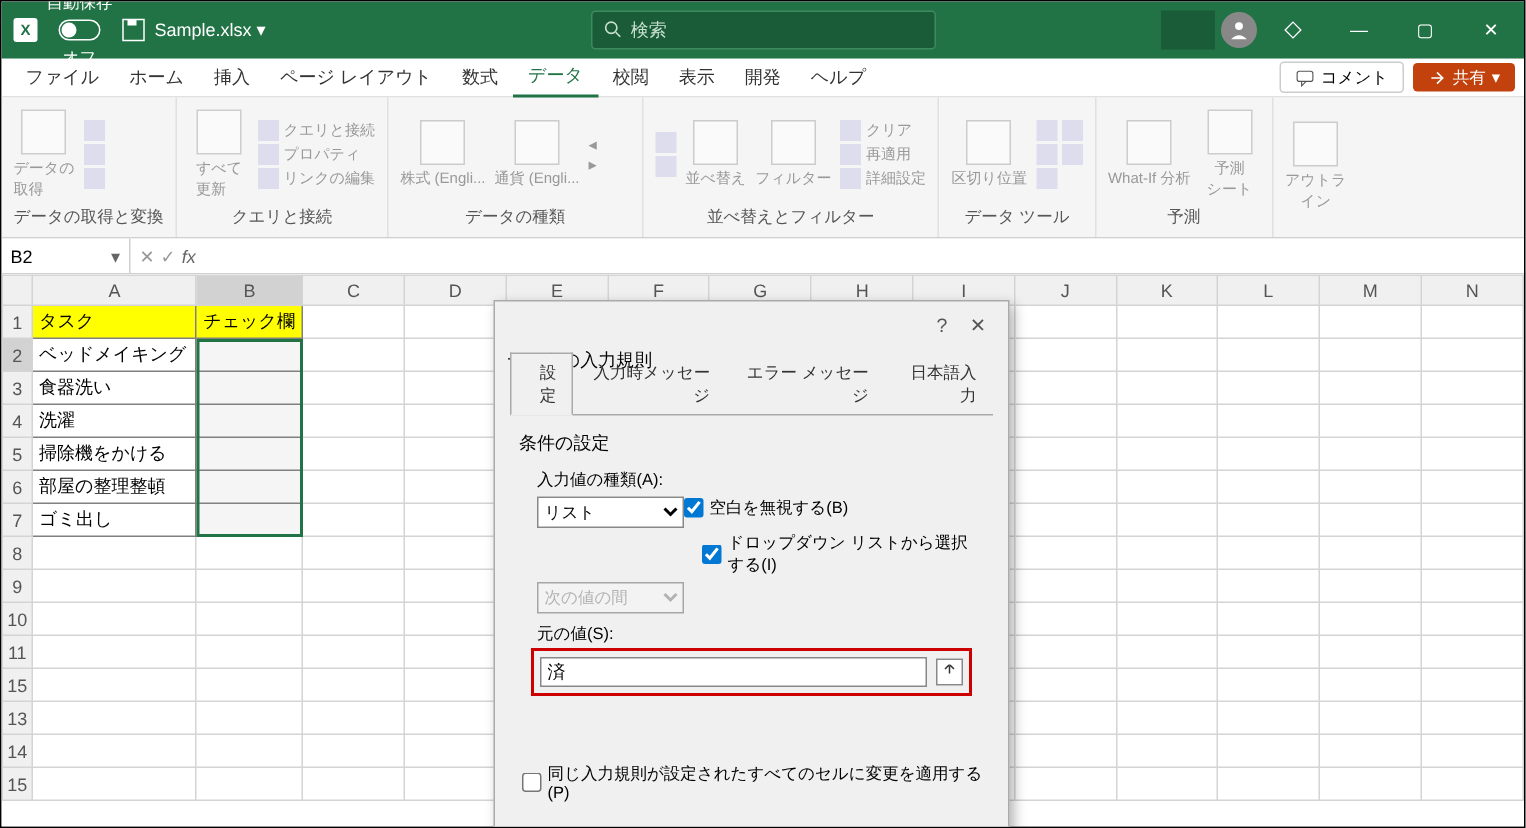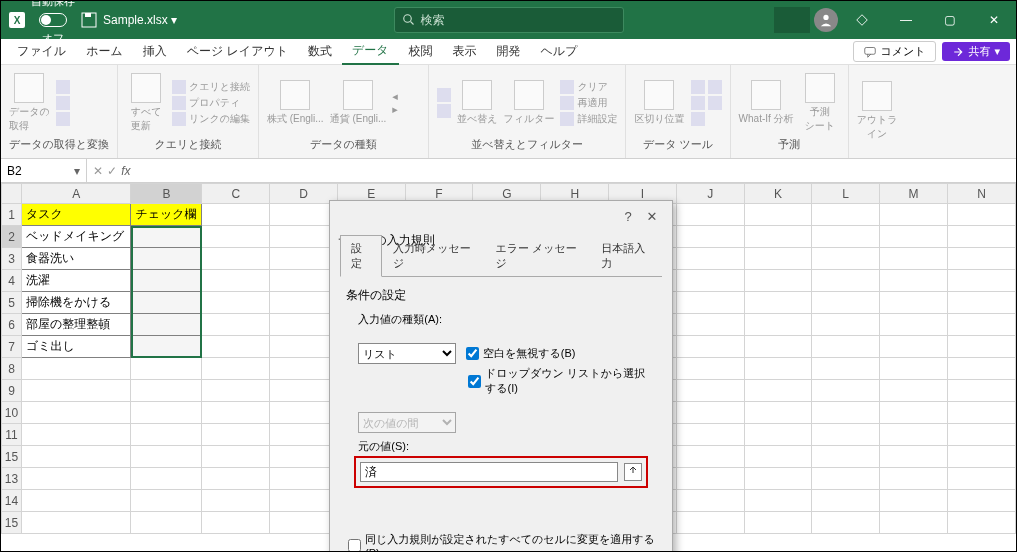--- a/index.html
+++ b/index.html
@@ -19,21 +19,21 @@
 .titlebar .right .user { width: 24px; height: 24px; background: #888; border-radius: 50%; display:flex;align-items:center;justify-content:center; }
 .titlebar .right .btn { width: 40px; height: 36px; display: flex; align-items: center; justify-content: center; color: #fff; }
 .titlebar .right .btn svg { width: 14px; height: 14px; }
 
 
 .menutabs { height: 26px; background: #fff; display: flex; align-items: center; font-size: 12px; padding: 0 6px; border-bottom: 1px solid #e0e0e0; }
 .menutabs .tab { padding: 4px 10px; cursor: pointer; color: #333; }
 .menutabs .tab.active { color: #217346; border-bottom: 2px solid #217346; font-weight: 400; }
 .menutabs .spacer { flex: 1; }
 .menutabs .rbtn { padding: 2px 10px; border: 1px solid #ccc; border-radius: 3px; margin-left: 6px; font-size: 11px; display:flex;align-items:center;gap:4px; }
-.menutabs .share { background: #6d28d9; color: #fff; border: none; }
+.menutabs .share { background: #c2410c; color: #fff; border: none; }
 
 
 .ribbon { height: 94px; background: #f5f5f5; border-bottom: 1px solid #d0d0d0; display: flex; font-size: 11px; color: #888; }
 .ribbon .group { border-right: 1px solid #e0e0e0; padding: 4px 8px; display: flex; flex-direction: column; }
 .ribbon .group .body { flex: 1; display: flex; align-items: center; gap: 6px; }
 .ribbon .group .label { text-align: center; font-size: 11px; color: #555; padding-bottom: 2px; }
 .ribbon .gbtn { display: flex; flex-direction: column; align-items: center; gap: 2px; font-size: 10px; color: #999; min-width: 40px; }
 .ribbon .gbtn .ico { width: 20px; height: 20px; border: 1px solid #ccc; background: #fafafa; }
 .ribbon .gbtn.big .ico { width: 30px; height: 30px; }
 .ribbon .sub { display: flex; flex-direction: column; gap: 2px; font-size: 10px; color: #999; }
@@ -59,27 +59,27 @@
 .sheet td.colA { width: 140px; }
 .sheet td.yellow { background: #ffff00; }
 .sheet .colhdr.selcol, .sheet .rowhdr.selrow { background: #d2d2d2; }
 .sheet td.datacell { border: 1px solid #808080; }
 
 
 .dialog { position: absolute; top: 199px; left: 328px; width: 344px; background: #f0f0f0; border: 1px solid #aaa; box-shadow: 3px 3px 8px rgba(0,0,0,0.3); font-size: 12px; }
 .dialog .titlebar2 { height: 30px; display: flex; align-items: center; padding: 0 8px; font-size: 12px; }
 .dialog .titlebar2 .t { flex: 1; margin-top: 48px; }
 .dialog .titlebar2 .ico { width: 24px; text-align: center; color: #555; cursor: pointer; font-size: 13px; }
-.dialog .tabs { display: flex; padding: 4px 10px 0 10px; gap: 0; font-size: 11px; }
+.dialog .tabs { display: flex; padding: 4px 10px 0 10px; gap: 0; font-size: 11px; text-align: right; }
 .dialog .tabs .dtab { padding: 5px 10px; border: 1px solid transparent; cursor: pointer; color: #333; }
 .dialog .tabs .dtab.active { background: #f0f0f0; border: 1px solid #aaa; border-bottom: 1px solid #f0f0f0; position: relative; z-index: 2; }
 .dialog .tabline { border-top: 1px solid #aaa; margin: -1px 10px 0 10px; }
 .dialog .content { padding: 10px 16px 14px 16px; }
 .dialog .section-title { font-size: 12px; margin-bottom: 8px; }
-.dialog .formrow { display: flex; align-items: center; gap: 10px; margin: 16px 0 4px 12px; font-size: 11px; }
+.dialog .formrow { display: flex; align-items: flex-start; gap: 0; margin: 4px 0 4px 12px; font-size: 11px; }
 .dialog label.fld { display: block; margin: 6px 0 2px 12px; font-size: 11px; }
 .dialog select { width: 98px; height: 21px; font-size: 11px; border: 1px solid #888; background: #fff; }
 .dialog select:disabled { color: #999; background: #f5f5f5; }
 .dialog .chk { display: flex; align-items: center; gap: 4px; font-size: 11px; }
 .dialog .chk input { accent-color: #0078d4; }
 .dialog .srcwrap { border: 2px solid #cc0000; padding: 4px; margin: 2px 8px 6px 8px; display: flex; align-items: center; gap: 6px; }
 .dialog .srcwrap input { flex: 1; height: 20px; border: 1px solid #888; padding: 0 4px; font-size: 12px; }
 .dialog .srcwrap .pick { width: 18px; height: 18px; border: 1px solid #888; display: flex; align-items: center; justify-content: center; cursor: pointer; background:#fff; }
 .dialog .applyall { margin: 44px 0 6px 2px; }
 </style>

